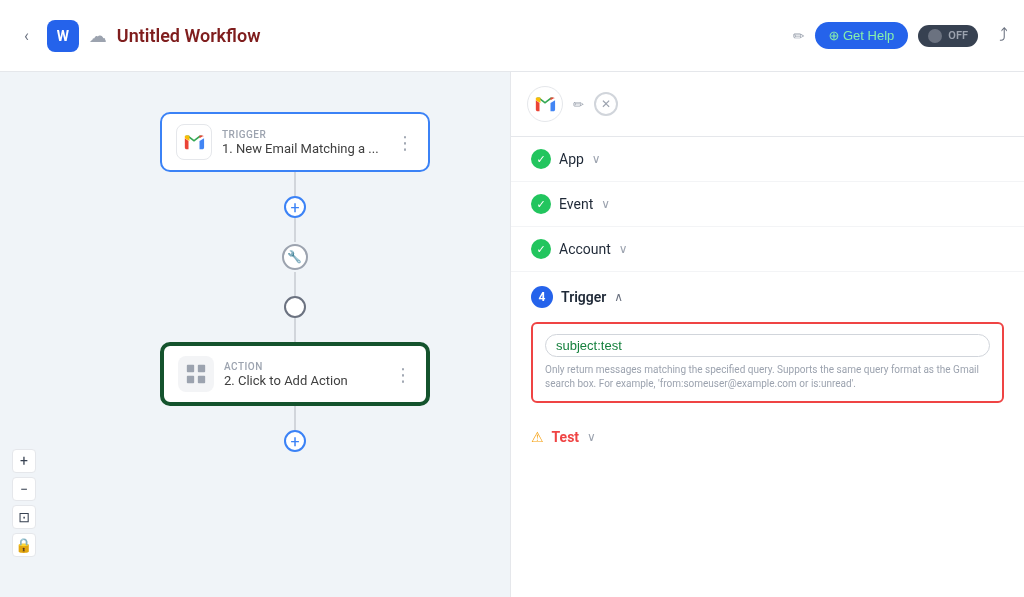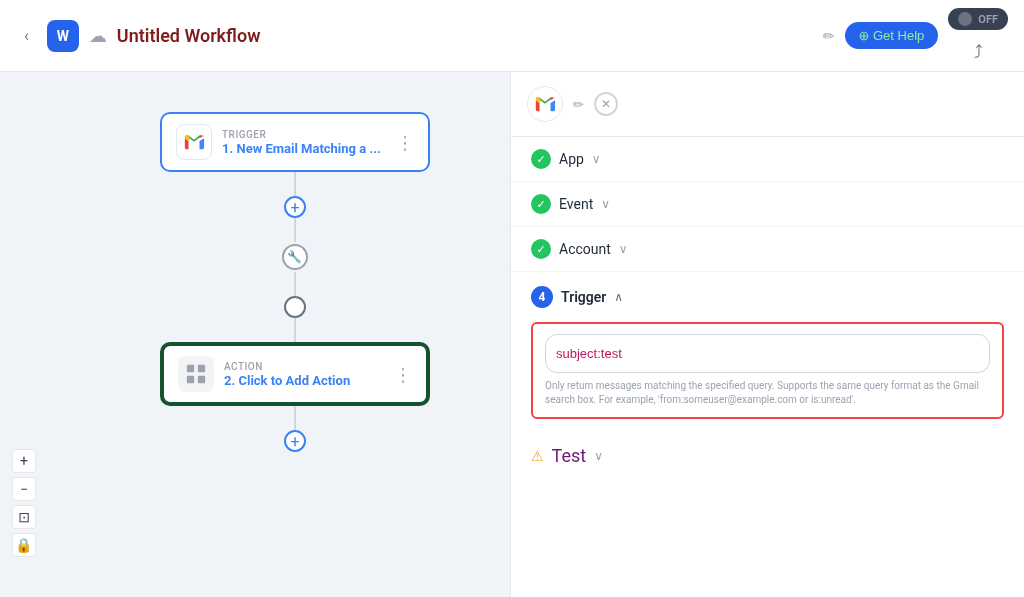--- a/index.html
+++ b/index.html
@@ -67,22 +67,21 @@
       font-size: 13px;
       cursor: pointer;
       display: flex;
       align-items: center;
       gap: 5px;
     }
     .topbar-right {
       margin-left: auto;
       display: flex;
       align-items: center;
-      gap: 12px;
-      flex-direction: column;
+      gap: 21px;
     }
     .toggle-off {
       background: #374151;
       border-radius: 20px;
       padding: 4px 10px;
       color: #9ca3af;
       font-size: 11px;
       font-weight: 600;
       display: flex;
       align-items: center;
@@ -182,22 +181,22 @@
     }
     .node-label {
       font-size: 10px;
       color: #9ca3af;
       font-weight: 500;
       text-transform: uppercase;
       letter-spacing: 0.5px;
     }
     .node-title {
       font-size: 13px;
-      font-weight: 700;
-      color: #3b82f6;
+      font-weight: 400;
+      color: #404040;
       margin-top: 1px;
     }
     .node-menu {
       color: #9ca3af;
       font-size: 18px;
       cursor: pointer;
     }
 
     .connector-line {
       width: 2px;
@@ -353,23 +352,23 @@
     .sq-label {
       font-size: 11px;
       font-weight: 600;
       color: #374151;
       margin-bottom: 6px;
     }
     .sq-input {
       width: 100%;
       border: 1px solid #d1d5db;
       border-radius: 12px;
-      padding: 11px 10px;
+      padding: 3px 10px;
       font-size: 13px;
-      color: #be185d;
+      color: #15803d;
       outline: none;
     }
     .sq-hint {
       font-size: 10px;
       color: #9ca3af;
       margin-top: 6px;
       line-height: 1.4;
     }
 
     .continue-btn {
@@ -389,23 +388,23 @@
       padding: 12px 20px;
       display: flex;
       align-items: center;
       gap: 8px;
     }
     .warn-icon {
       color: #f59e0b;
       font-size: 14px;
     }
     .test-label {
-      font-size: 18px;
-      font-weight: 400;
-      color: #701a75;
+      font-size: 14px;
+      font-weight: 700;
+      color: #ef4444;
     }
 
     
     .watermark {
       position: absolute;
       bottom: 8px;
       right: 12px;
       font-size: 10px;
       color: rgba(255,255,255,0.6);
     }

